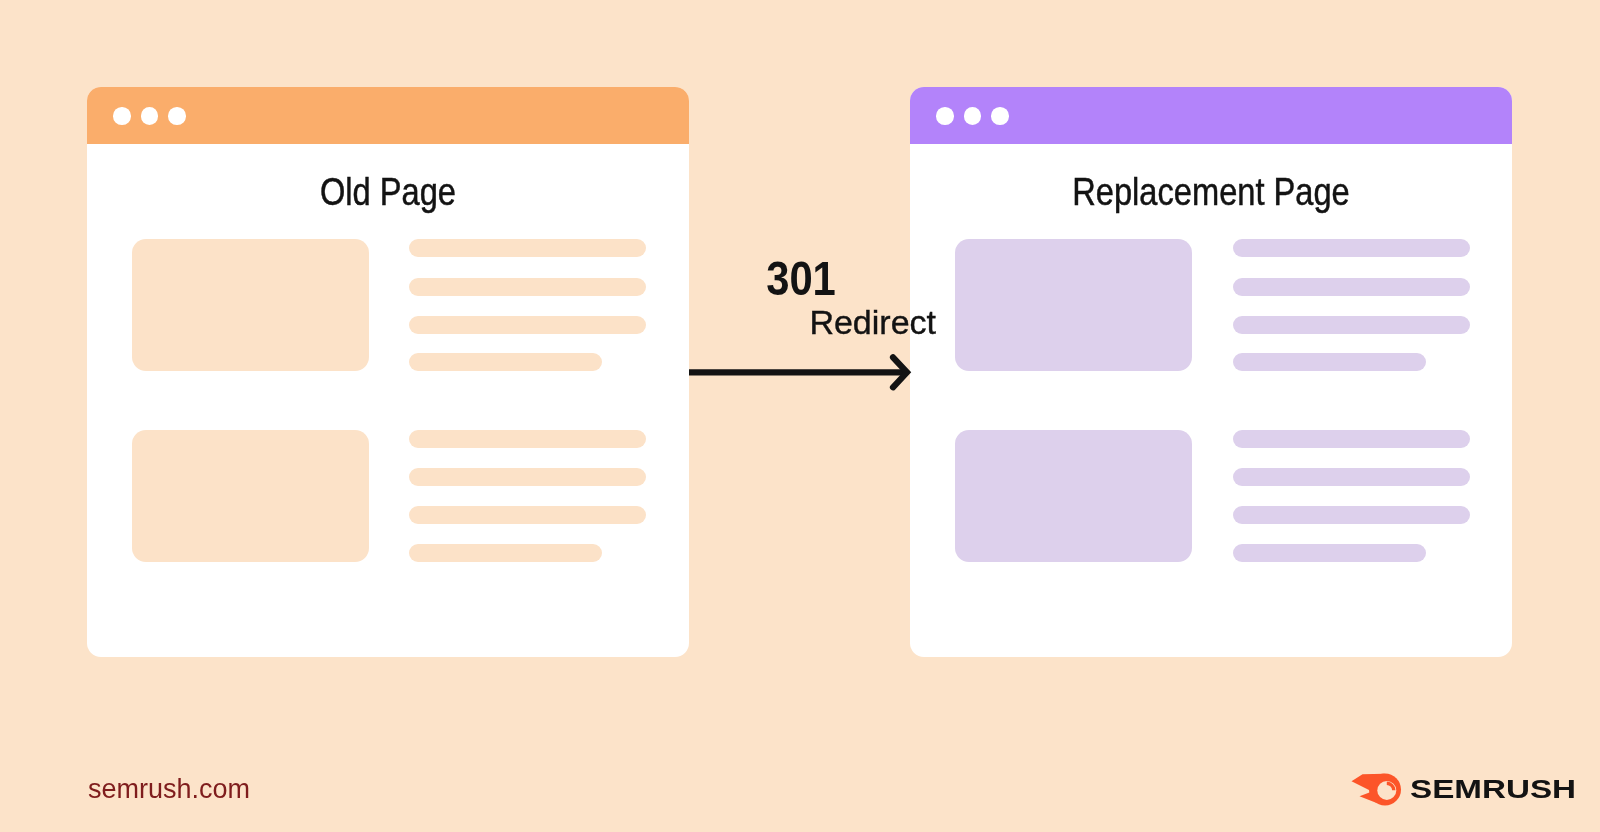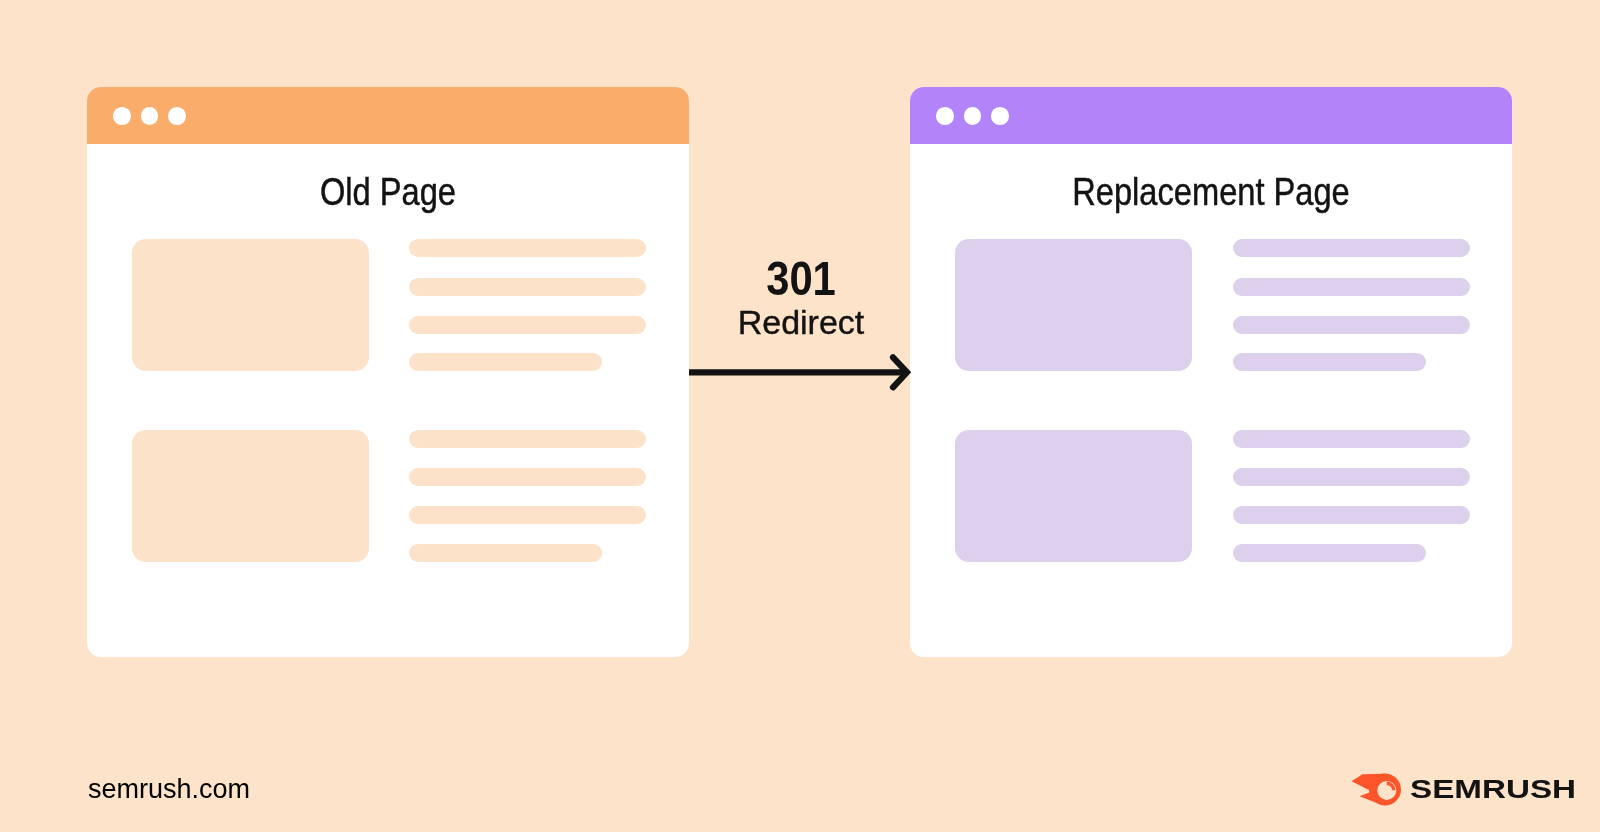--- a/index.html
+++ b/index.html
@@ -57,27 +57,27 @@
     <div class="ln" style="top:228.5px; left:323px;"></div>
     <div class="ln short" style="top:265.5px; left:323px;"></div>
     <div class="blk" style="top:343px; height:131.5px;"></div>
     <div class="ln" style="top:343px; left:323px;"></div>
     <div class="ln" style="top:381px; left:323px;"></div>
     <div class="ln" style="top:419.3px; left:323px;"></div>
     <div class="ln short" style="top:456.5px; left:323px;"></div>
   </div>
 
   <div class="mid" id="t301" style="left:666px; width:270px; top:255px; font-size:48px; line-height:1; font-weight:bold; transform:scaleX(0.87);">301</div>
-  <div class="mid" id="tred" style="left:666px; width:270px; top:305px; font-size:34px; line-height:1; -webkit-text-stroke:0.4px #131313;">Redirect</div>
+  <div class="mid" id="tred" style="left:666px; width:270px; top:305px; font-size:34px; line-height:1;text-align:right; -webkit-text-stroke:0.4px #131313;">Redirect</div>
   <svg class="abs" style="left:685px; top:350px;" width="232" height="45" viewBox="0 0 232 45">
     <line x1="4" y1="22.3" x2="221" y2="22.3" stroke="#131313" stroke-width="6.2"></line>
     <path d="M 208,7.3 L 222,22.3 L 208,37.3" fill="none" stroke="#131313" stroke-width="6.2" stroke-linecap="round" stroke-linejoin="miter"></path>
   </svg>
 
-  <div class="abs" id="smrtext" style="left:88px; top:775.5px; font-size:27px; line-height:1; color:#000000;">semrush.com</div>
+  <div class="abs" id="smrtext" style="left:88px; top:775.5px; font-size:27px; line-height:1; color:#7f1d1d;">semrush.com</div>
 
   <div class="abs" style="left:1351px; top:772px; width:225px; height:36px;">
     <svg width="225" height="36" viewBox="0 0 225 36">
       <g fill="#FC5529">
         <path d="M 33.5,1.8 L 11.5,2.3 L 0.5,9.2 L 21,19.4 L 8.5,24.2 L 25,30.8 L 34,17.5 Z"></path>
         <circle cx="34" cy="17.5" r="16"></circle>
       </g>
       <circle cx="35.8" cy="18.4" r="9.5" fill="#FCE3C9"></circle>
       <path d="M 35.8 11.3 A 7 7 0 0 1 42.8 18.3" fill="none" stroke="#FC5529" stroke-width="3.4"></path>
       <text x="59" y="26.3" font-family="Liberation Sans" font-size="25.3" font-weight="bold" fill="#131313" textLength="166" lengthAdjust="spacingAndGlyphs">SEMRUSH</text>

